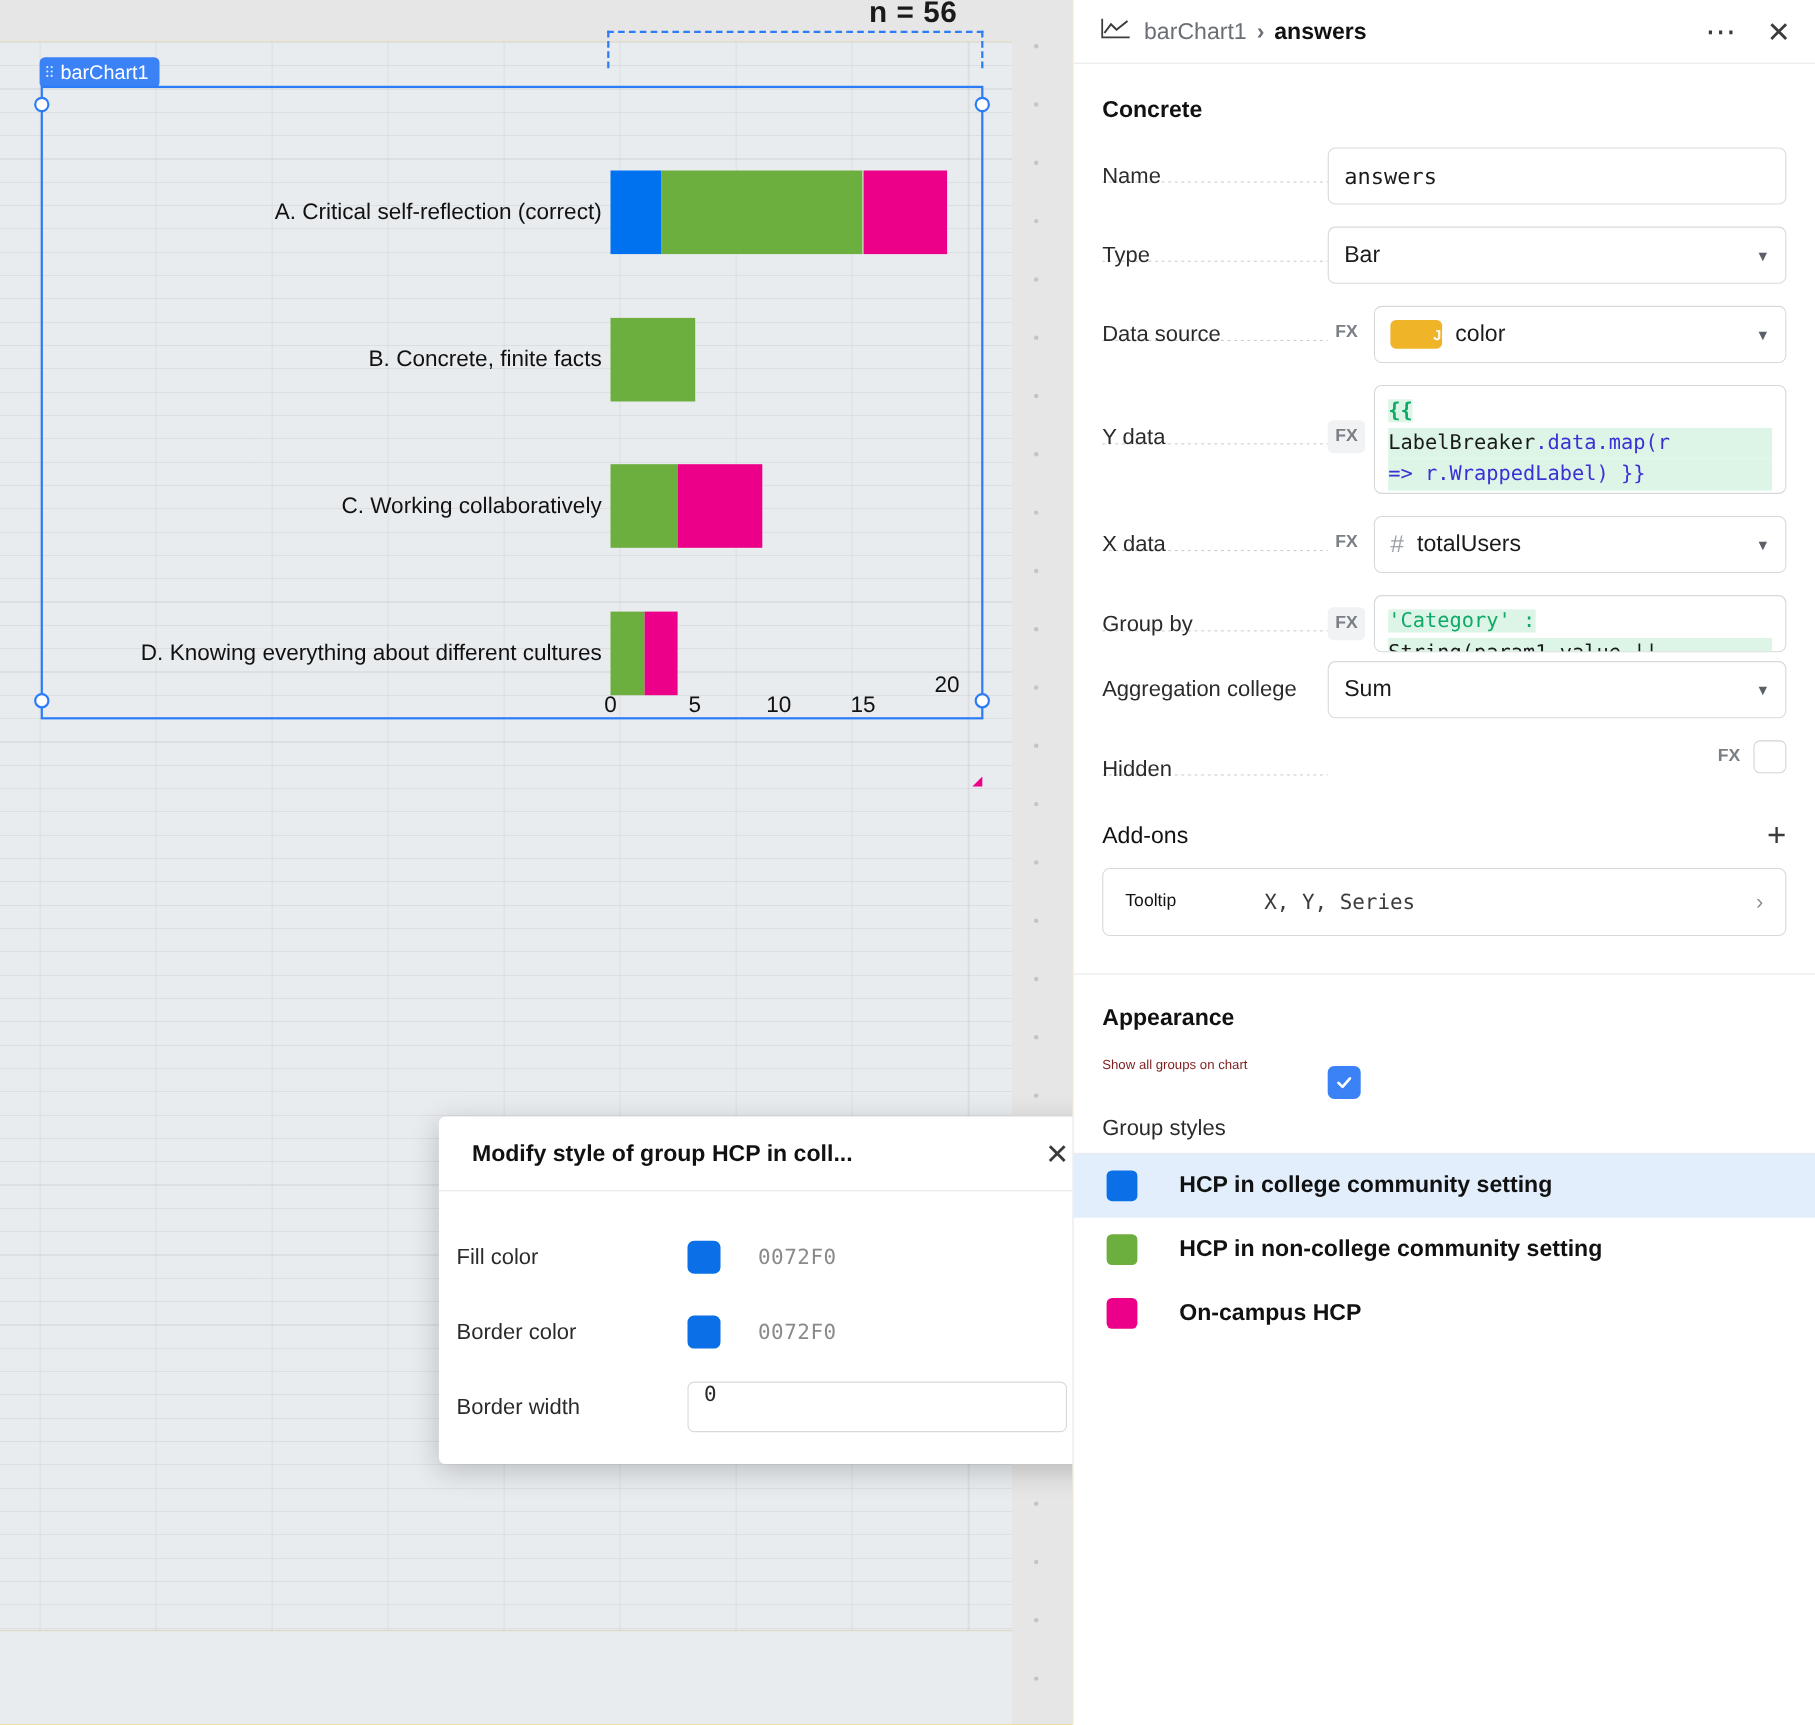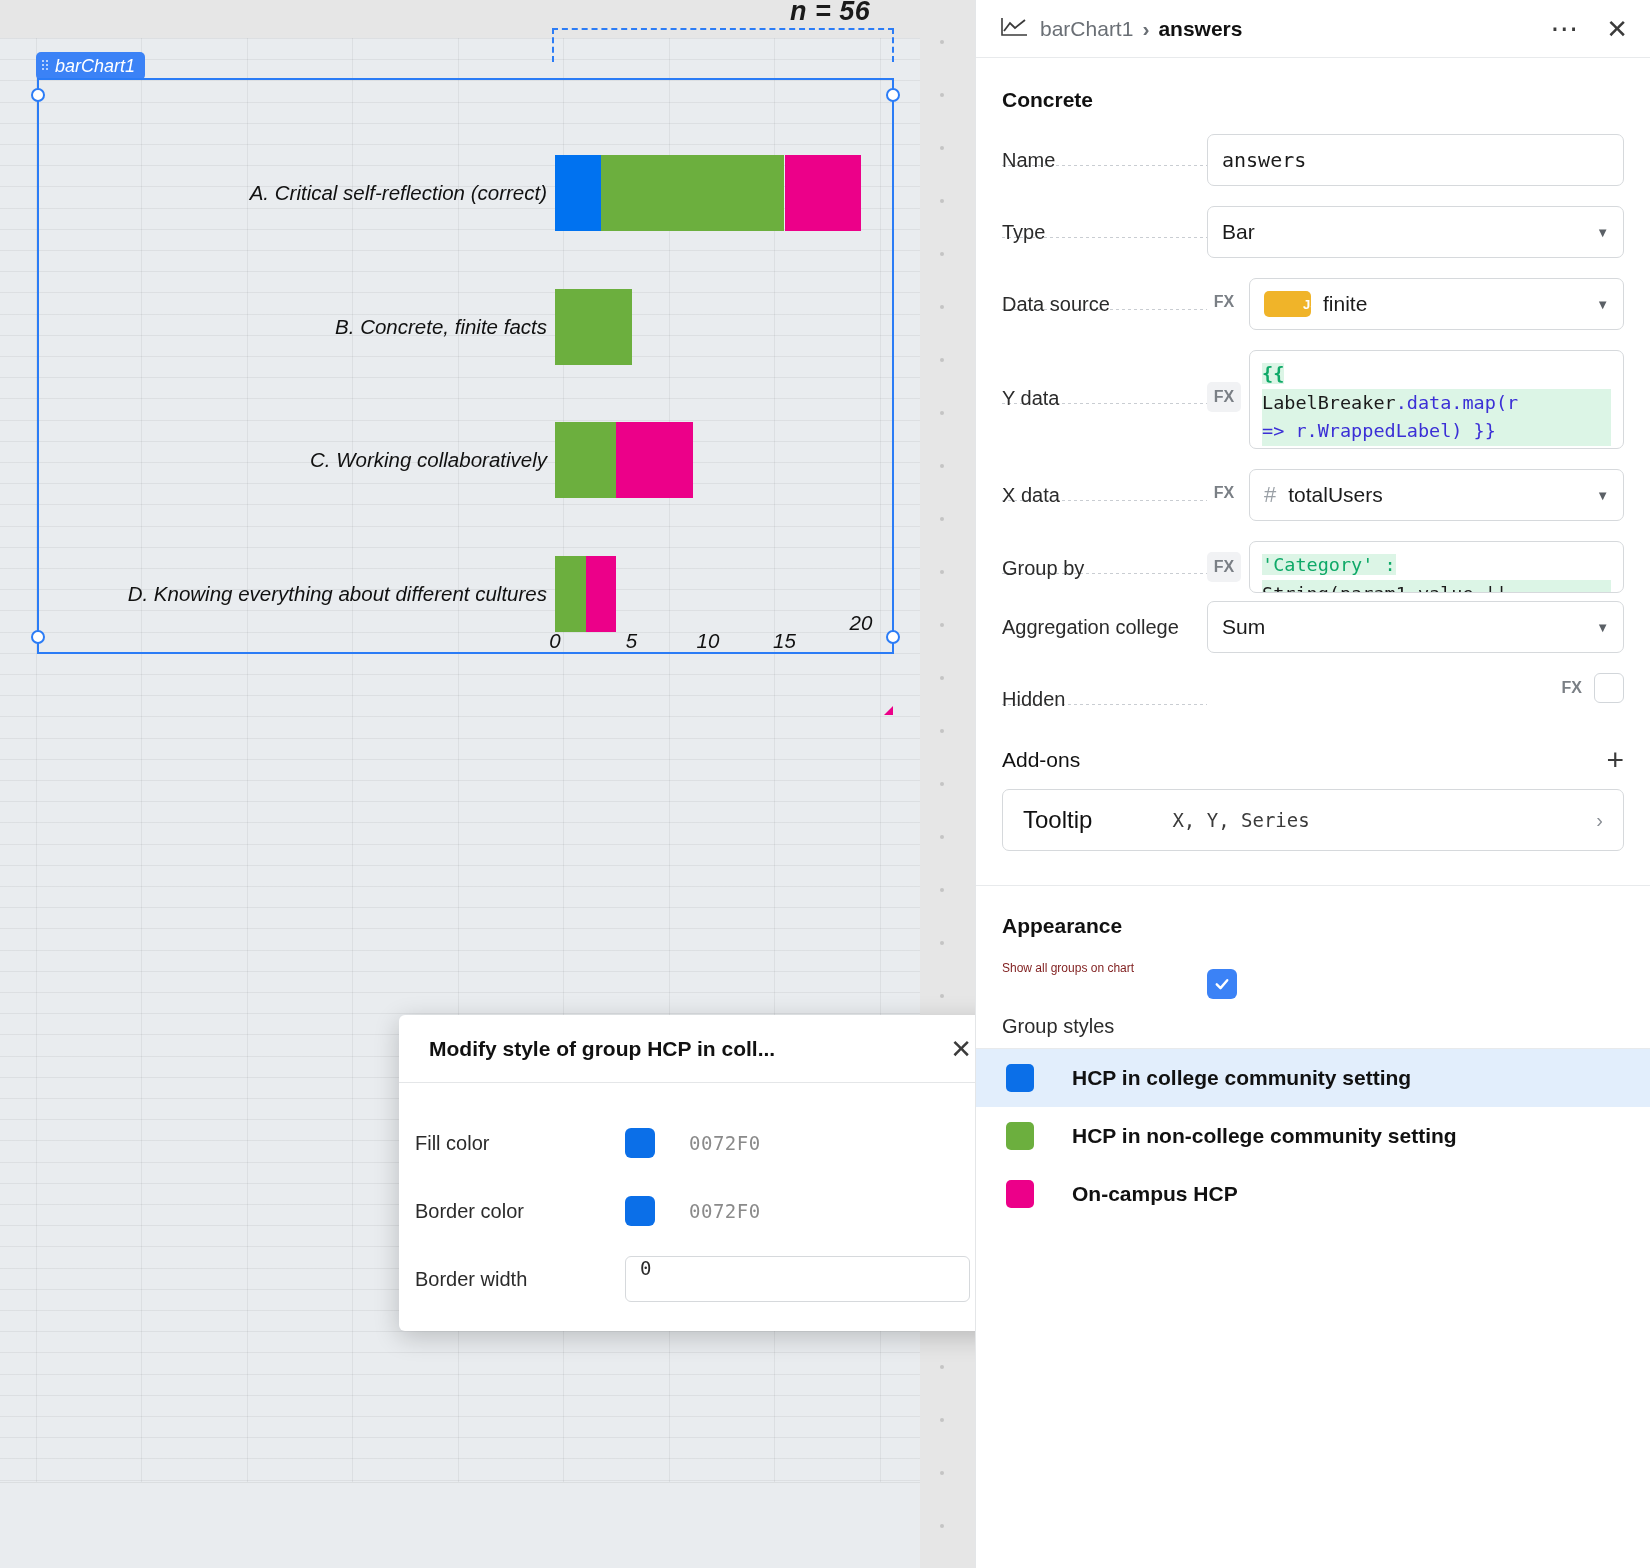--- a/index.html
+++ b/index.html
@@ -9,21 +9,20 @@
     background: #ffffff;
     overflow: hidden;
   }
   #app { position: relative; width: 1650px; height: 1568px; }
 
   
   #canvas-area {
     position: absolute; left: 0; top: 0; width: 975px; height: 1568px;
     background: #eab308;
     overflow: hidden;
-    font-style: italic;
   }
   
   #canvas-top-strip {
     position: absolute; left: 0; top: 0; width: 975px; height: 38px;
     background: #E6E6E6;
   }
   #canvas-sheet {
     position: absolute; left: 0; top: 38px; width: 920px; height: 1444px;
     background: #E9ECEF;
     background-image:
@@ -217,21 +216,21 @@
 
   .addons-head {
     display: flex; align-items: center; padding: 0 26px; margin-bottom: 14px;
   }
   .addons-head .t { font-size: 21px; color: #111; }
   .plus { margin-left: auto; font-size: 30px; color: #3B3B3B; line-height: 1; cursor: pointer; font-weight: 300; }
   .addon-card {
     margin: 0 26px; height: 62px; border: 1px solid #D6D9DC; border-radius: 7px;
     display: flex; align-items: center; padding: 0 20px;
   }
-  .addon-name { font-size: 24px; color: #111; }
+  .addon-name { font-size: 16px; color: #111; }
   .addon-val {
     margin-left: 80px; font-family: "DejaVu Sans Mono", monospace;
     font-size: 19px; color: #3B3B3B;
   }
   .addon-arrow { margin-left: auto; color: #8A8F95; font-size: 20px; }
 
   .divider { height: 1px; background: #E8EAEC; margin: 34px 0 0 0; }
 
   .appearance-block { padding-top: 28px; }
   .toggle-row {
@@ -395,21 +394,21 @@
           </div>
         </div>
       </div>
 
       <div class="field-row">
         <div class="field-label">Data source</div>
         <div class="fx plain">FX</div>
         <div class="ctl">
           <div class="input-box">
             <span class="js-badge">JS</span>
-            <span class="input-val sans">finite</span>
+            <span class="input-val sans">color</span>
             <span class="chev">▼</span>
           </div>
         </div>
       </div>
 
       <div class="field-row">
         <div class="field-label" style="padding-top:34px;background-position:left 53px;">Y data</div>
         <div class="fx boxed" style="margin-top:32px;">FX</div>
         <div class="ctl">
           <div class="code-box y-data">

